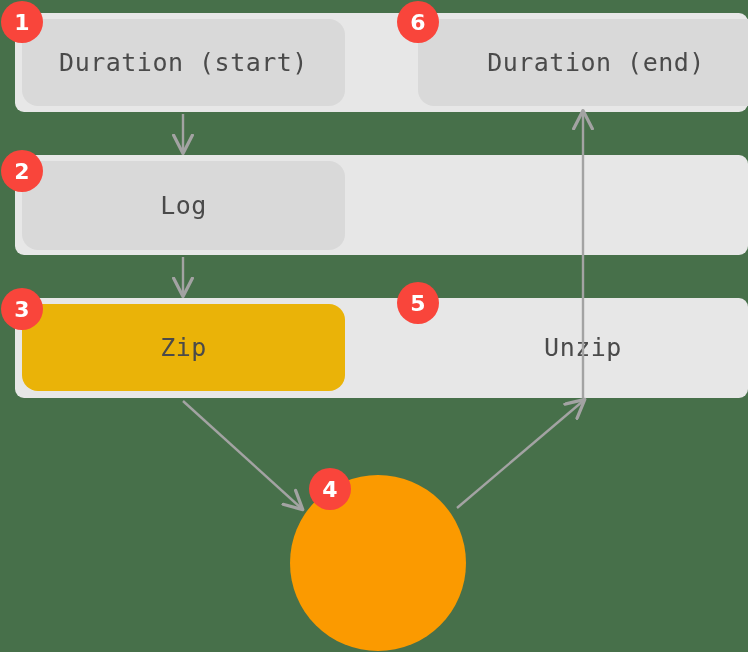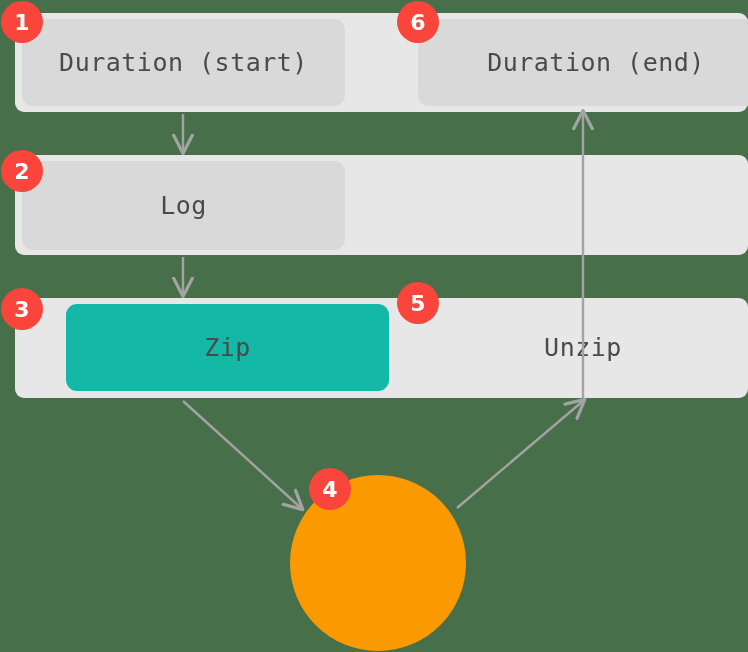--- a/index.html
+++ b/index.html
@@ -21,21 +21,21 @@
   }
   
   .band {
     position: absolute;
     background: #e7e7e7;
   }
   
   .node {
     position: absolute;
     background: #d9d9d9;
-    border-radius: 11px;
+    border-radius: 16px;
     display: flex;
     align-items: center;
     justify-content: center;
   }
   .node-label,
   .plain-label {
     color: #4a4a4a;
     font-size: 25px;
     font-family: "DejaVu Sans Mono", "Liberation Mono", monospace;
     letter-spacing: 0.5px;
@@ -94,21 +94,21 @@
   <div id="nodes-layer">
       <div class="node" style="left: 22px; top: 19px; width: 323px; height: 87px; background: rgb(217, 217, 217);">
         <span class="node-label" style="color: rgb(74, 74, 74);">Duration (start)</span>
       </div>
       <div class="node" style="left: 418px; top: 19px; width: 356px; height: 87px; background: rgb(217, 217, 217);">
         <span class="node-label" style="color: rgb(74, 74, 74);">Duration (end)</span>
       </div>
       <div class="node" style="left: 22px; top: 161px; width: 323px; height: 89px; background: rgb(217, 217, 217);">
         <span class="node-label" style="color: rgb(74, 74, 74);">Log</span>
       </div>
-      <div class="node" style="left: 22px; top: 304px; width: 323px; height: 87px; background: #14b8a6; margin-left: 44px;">
+      <div class="node" style="left: 22px; top: 304px; width: 323px; height: 87px; background: #eab308;">
         <span class="node-label" style="color: rgb(74, 74, 74);">Zip</span>
       </div>
       <div class="plain-label-wrap" style="left: 418px; top: 304px; width: 330px; height: 87px;">
         <span class="plain-label" style="color: rgb(74, 74, 74);">Unzip</span>
       </div>
     </div>
   <div id="circle-layer">
       <div class="circle" style="left: 290px; top: 475px; width: 176px; height: 176px; background: rgb(251, 154, 0);"></div>
     </div>
   <svg id="arrows" viewBox="0 0 748 652" xmlns="http://www.w3.org/2000/svg">

